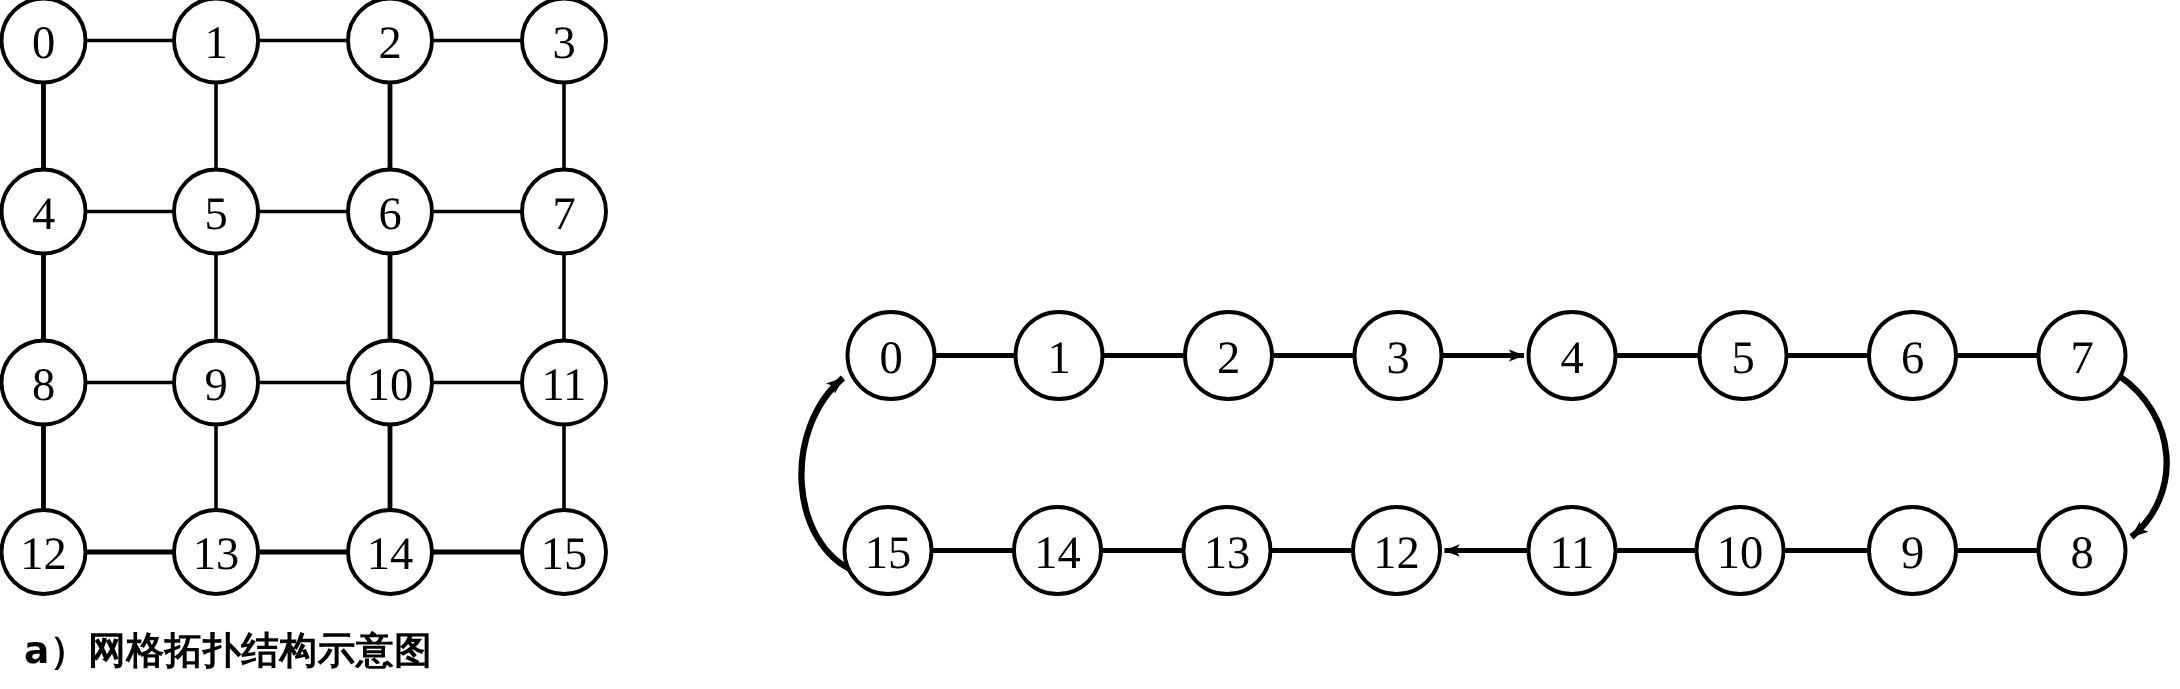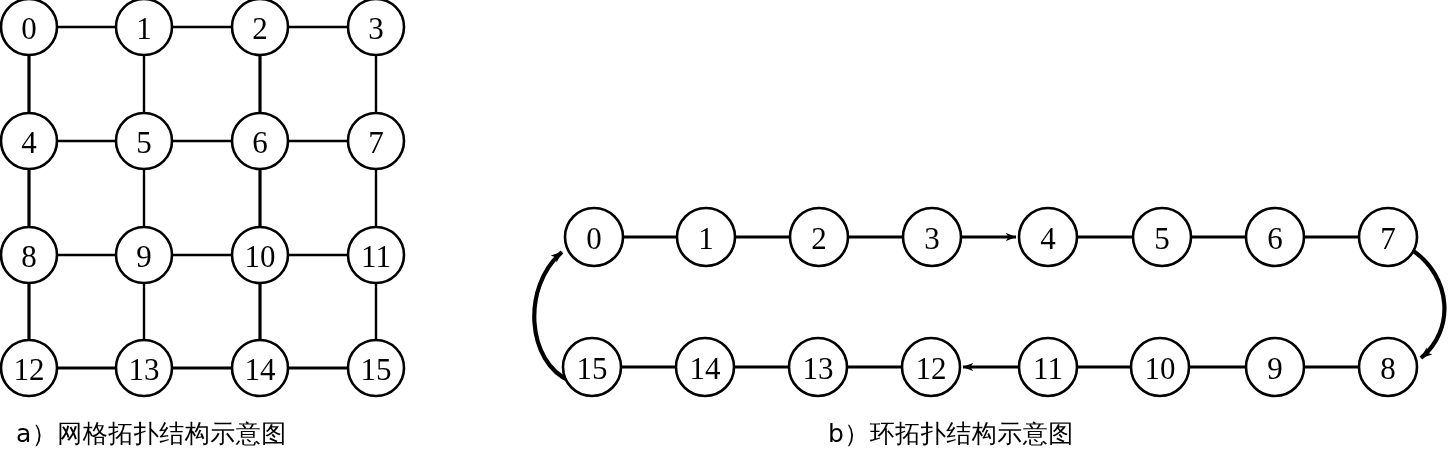--- a/index.html
+++ b/index.html
@@ -56,21 +56,21 @@
     font-family: "Liberation Serif", "DejaVu Serif", serif;
     font-size: 31px;
     fill: #000000;
     text-anchor: middle;
     dominant-baseline: central;
     paint-order: stroke;
   }
   .caption {
     position: absolute;
     font-family: "DejaVu Sans", "Liberation Sans", sans-serif;
-    font-weight: normal;
+    font-weight: bold;
     font-size: 25px;
     color: #000000;
     white-space: nowrap;
     line-height: 1;
   }
   #caption-a { left: 16px; top: 421px; letter-spacing: 0.5px; }
   #caption-b { left: 828px; top: 421px; letter-spacing: 0.5px; }
 </style>
 </head>
 <body>
@@ -287,15 +287,14 @@
         </g>
         <g>
           <circle class="node-circle" cx="1388" cy="367" r="29"></circle>
           <text class="node-label" x="1388" y="368">8</text>
         </g>
       </g>
     </g>
   </svg>
 
   <div class="caption" id="caption-a">a）网格拓扑结构示意图</div>
-  <div class="caption" id="caption-b">b）环拓扑结构示意图</div>
 
 </div>
 
 </body></html>

